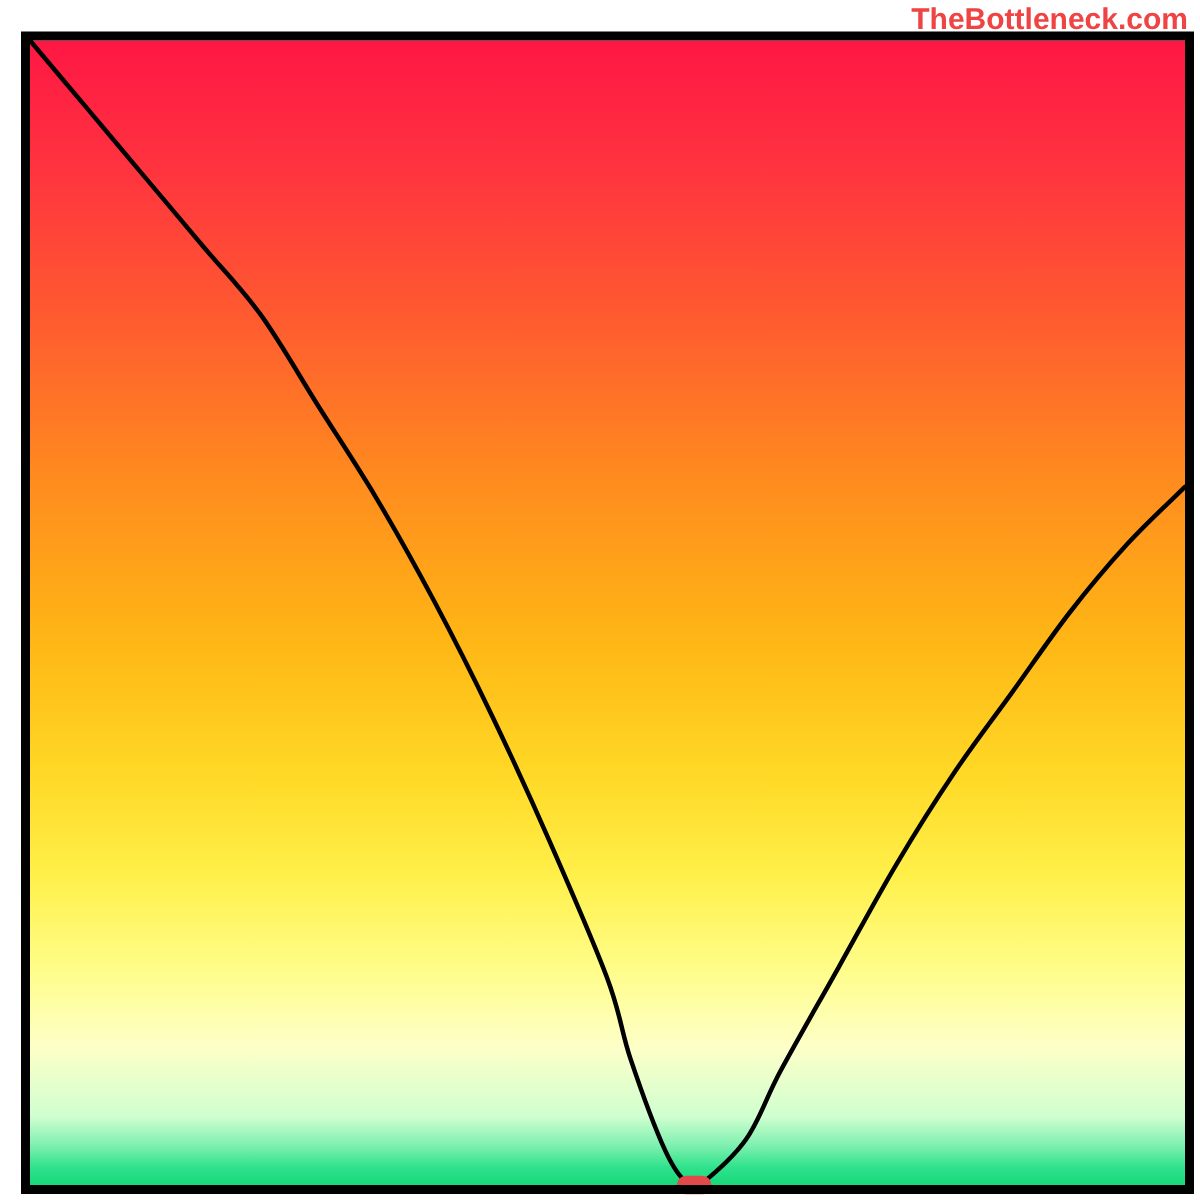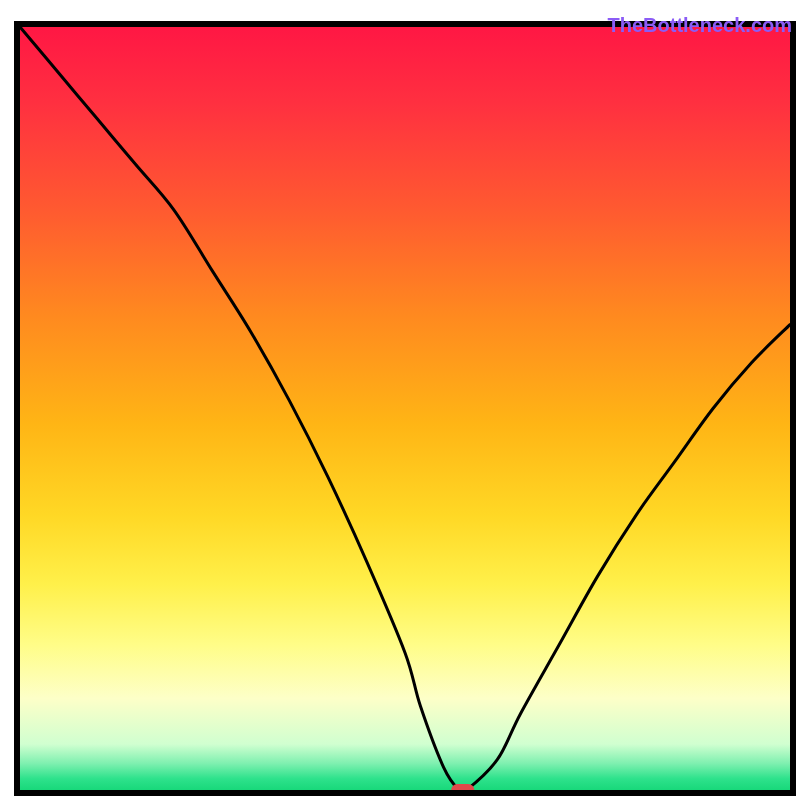--- a/index.html
+++ b/index.html
@@ -12,23 +12,22 @@
     width: 800px;
     height: 800px;
     position: relative;
   }
   .watermark {
     position: absolute;
     top: 2px;
     right: 8px;
     font-size: 20px;
     font-weight: bold;
-    color: #8b5cf6;
+    color: #ef4444;
     z-index: 10;
-    margin-top: 12px;
   }
   svg {
     display: block;
   }
 </style>
 </head>
 <body>
 
 <div class="chart-wrap">
   <div class="watermark">TheBottleneck.com</div>

